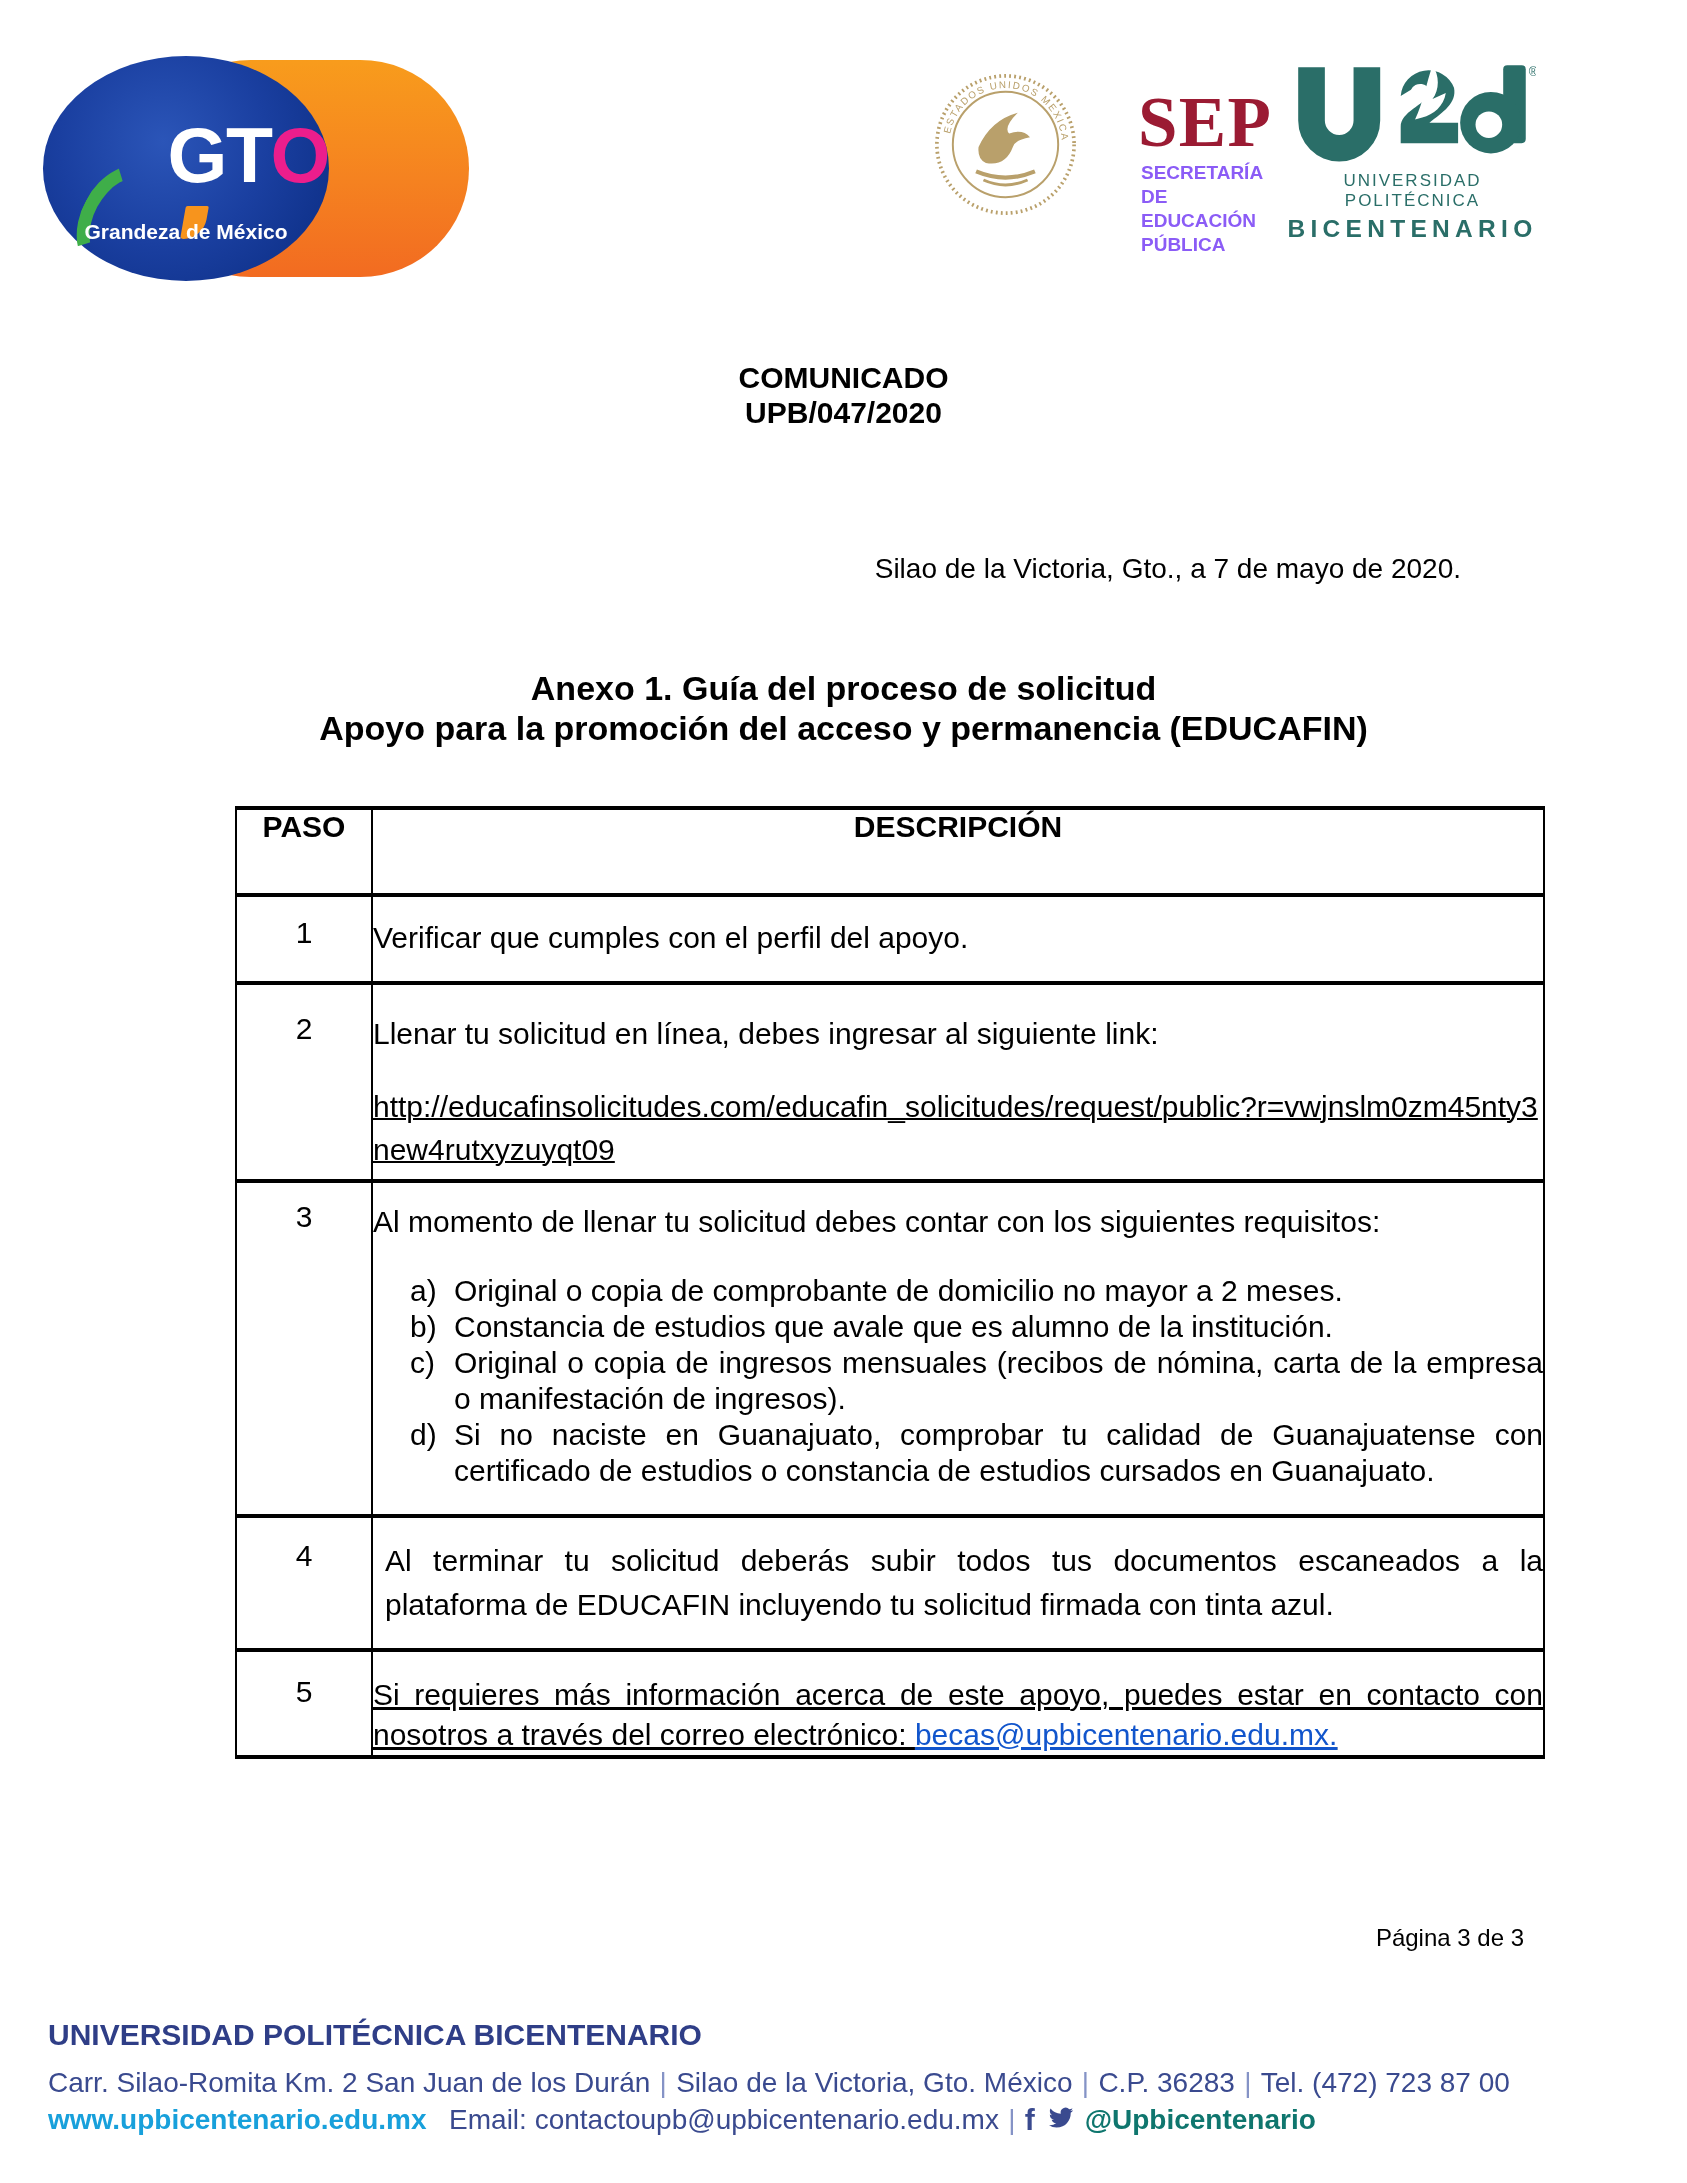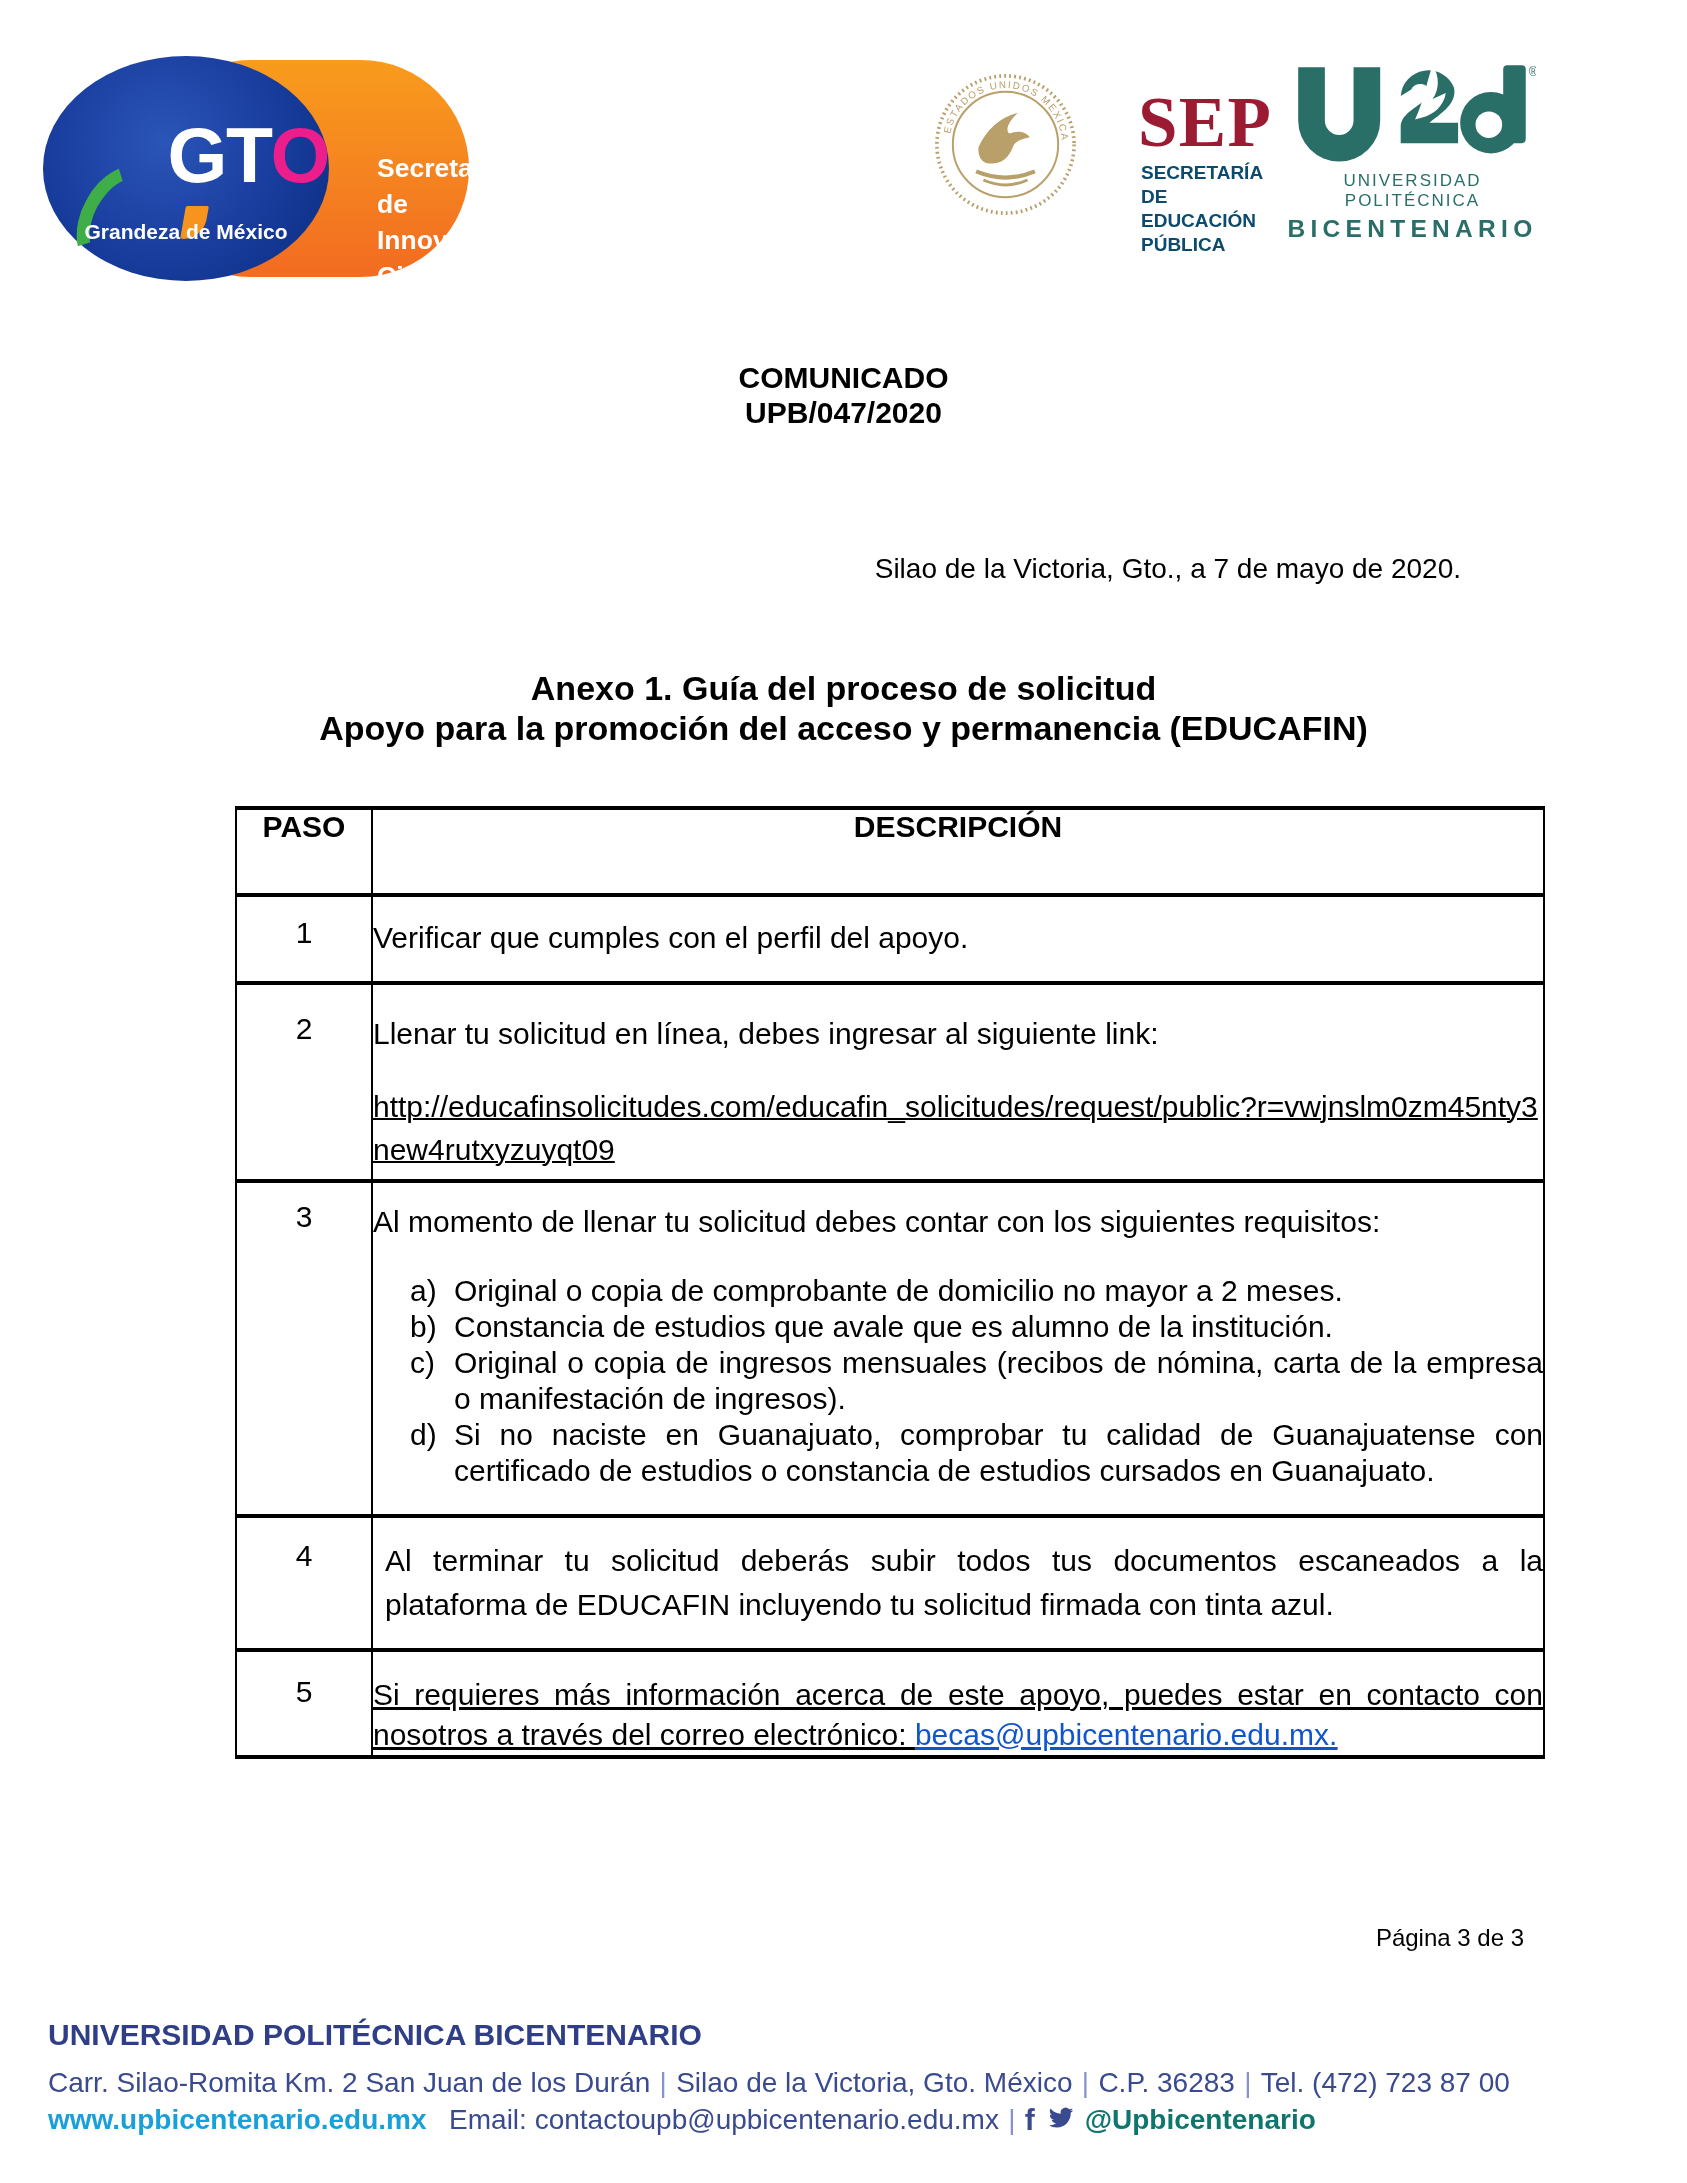--- a/index.html
+++ b/index.html
@@ -21,21 +21,21 @@
   .gto-o{color:#EC1E8C;}
   .gto-tagline{position:absolute;left:0;top:164px;width:286px;text-align:center;font-weight:bold;
             font-size:21px;color:#fff;}
   .gto-sec-text{position:absolute;left:334px;top:94px;font-weight:bold;font-size:26.5px;line-height:36px;color:#fff;}
 
   
   .sep-logo{position:absolute;left:932px;top:71px;width:344px;height:152px;}
   .sep-seal{position:absolute;left:0;top:0;}
   .sep-acronym{position:absolute;left:206px;top:10.6px;font-family:"Liberation Serif","DejaVu Serif",serif;
             font-weight:bold;font-size:71px;color:#9B1B33;letter-spacing:1.3px;}
-  .sep-sub{position:absolute;left:209px;top:90px;font-weight:bold;font-size:19px;line-height:24px;color:#0c4a6e;}
+  .sep-sub{position:absolute;left:209px;top:90px;font-weight:bold;font-size:19px;line-height:24px;color:#8b5cf6;}
 
   
   .upb-logo{position:absolute;left:1280px;top:65px;width:265px;height:162px;text-align:center;}
   .upb-mark{display:block;margin:0 auto;}
   .upb-line1{margin-top:2.6px;font-size:17px;letter-spacing:2px;color:#2A6E68;}
   .upb-line2{margin-top:4px;font-size:24.5px;font-weight:bold;letter-spacing:5.3px;color:#2A6E68;}
 
   
   .title-block{position:absolute;left:0;top:360px;width:1687px;text-align:center;
             font-weight:bold;font-size:30px;line-height:35px;}
@@ -83,27 +83,20 @@
 
 <div class="page">
 
   <div class="gto-logo">
     <div class="gto-pill"></div>
     <div class="gto-circle"></div>
     <div class="gto-green-swoosh"></div>
     <div class="gto-orange-wedge"></div>
     <div class="gto-text"><span>G</span><span>T</span><span class="gto-o">O</span></div>
     <div class="gto-tagline">Grandeza de México</div>
-    <div class="gto-sec-text">
-      <div>Secretaría de</div>
-      <div>Innovación,</div>
-      <div>Ciencia y</div>
-      <div>Educación</div>
-      <div>Superior</div>
-    </div>
   </div>
 
   <div class="sep-logo">
     <svg class="sep-seal" width="147" height="147" viewBox="0 0 120 120">
       <defs>
           <path id="sealArc" d="M 14,60 A 46,46 0 1 1 106,60"></path>
         </defs>
       <circle cx="60" cy="60" r="56" fill="none" stroke="#B9A06B" stroke-width="3" stroke-dasharray="1.5 2.6"></circle>
       <circle cx="60" cy="60" r="43" fill="none" stroke="#B9A06B" stroke-width="1.6"></circle>
       <text font-size="8" fill="#B9A06B" letter-spacing="1.4"><textPath href="#sealArc" startOffset="6%">ESTADOS UNIDOS MEXICANOS</textPath></text>

